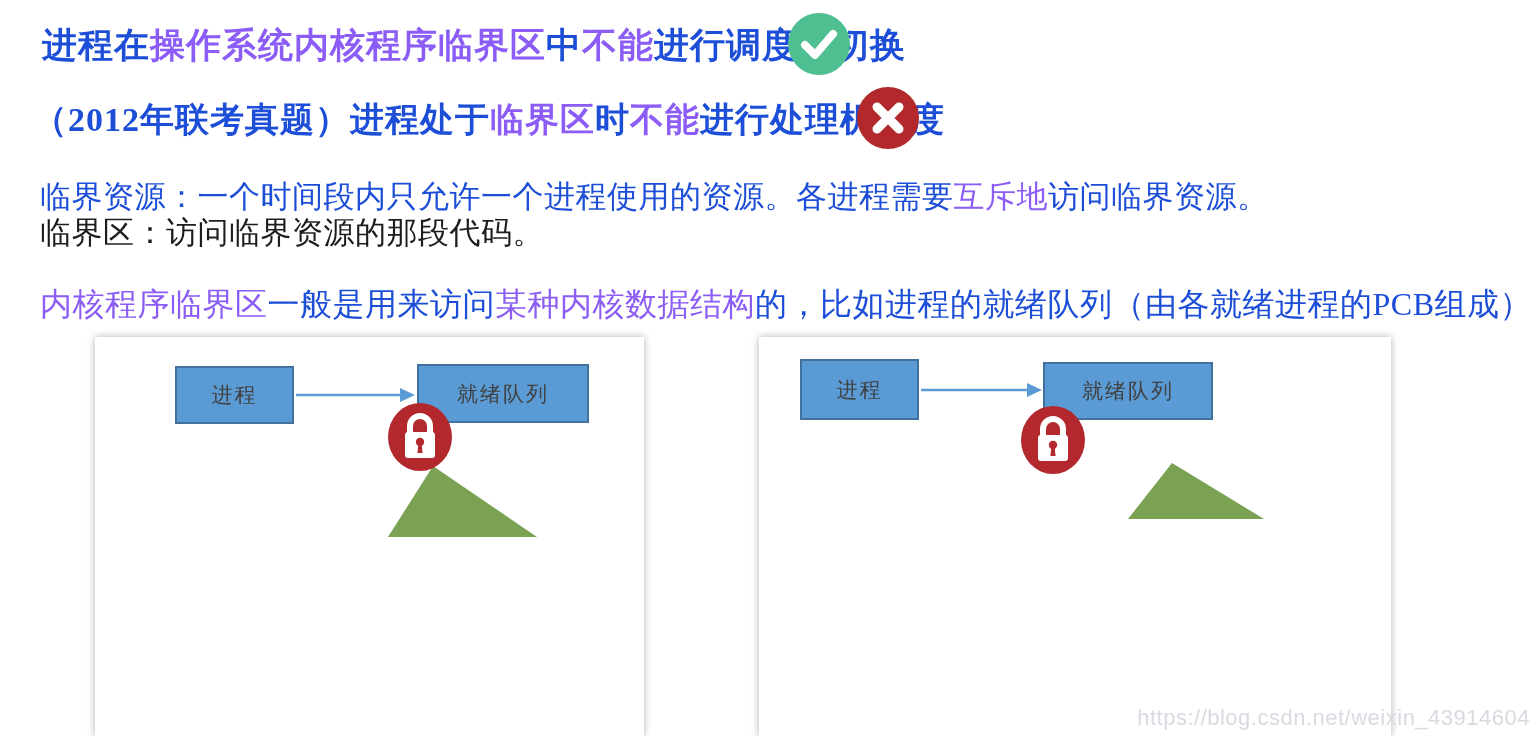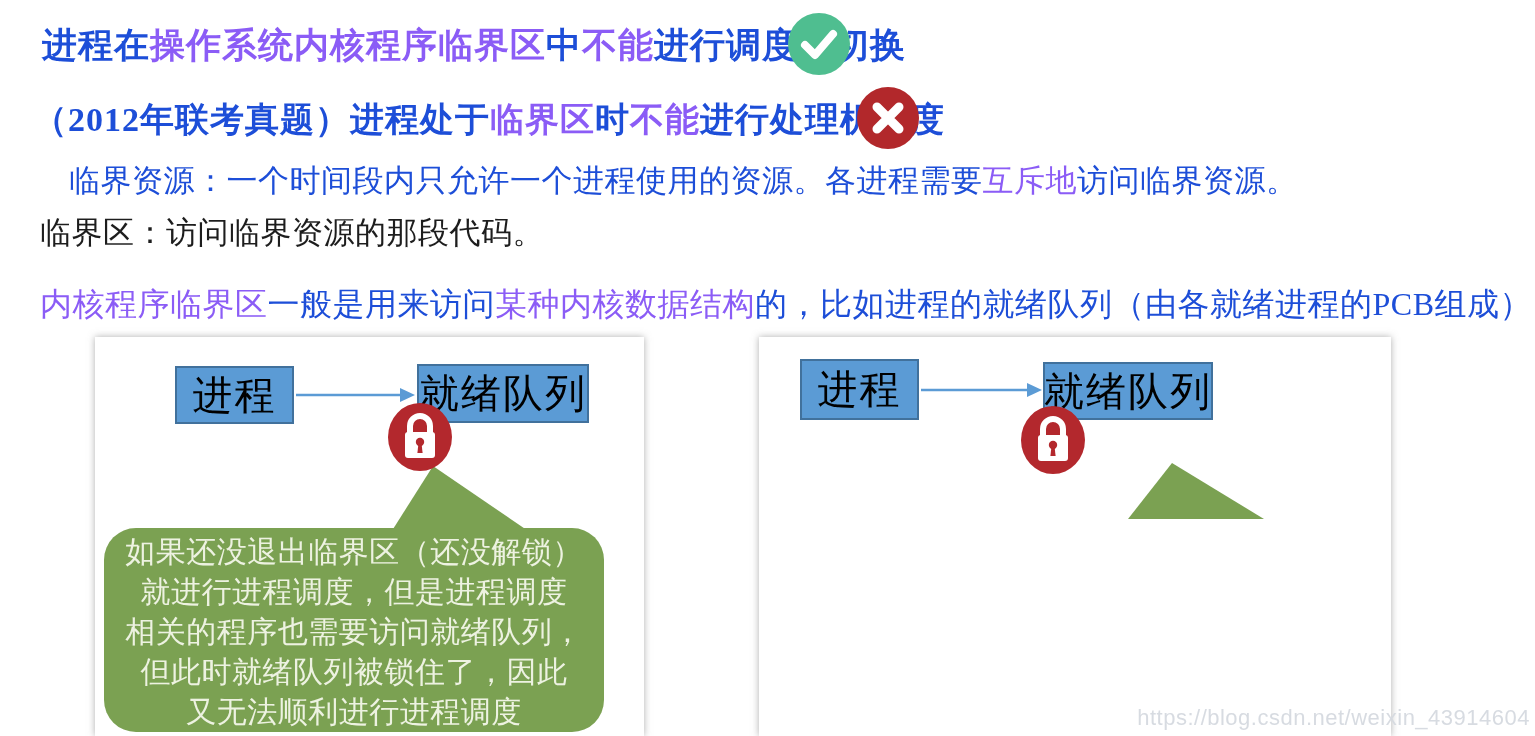--- a/index.html
+++ b/index.html
@@ -10,38 +10,38 @@
     color:#1d1d1d;
   }
   .abs{position:absolute;}
   
   .statement{white-space:nowrap;letter-spacing:1px;font-weight:600;}
   .s1{left:42px;top:22px;font-size:35px;}
   .s2{left:33px;top:97px;font-size:34px;}
   .red{color:#8b5cf6;}
   .blk{color:#1d4ed8;}
   .def{left:40px;font-size:31px;white-space:nowrap;letter-spacing:0.5px;}
-  .def1{top:160px;margin-left:29px;}
+  .def1{top:176px;}
   .def2{top:212px;}
   .kernel{left:40px;top:283px;font-size:32px;white-space:nowrap;letter-spacing:0.5px;}
   
   .verdict{width:62px;height:62px;}
   .v-check{left:788px;top:13px;}
   .v-cross{left:857px;top:87px;}
   
   .card{
     background:#ffffff;
     box-shadow:0 0 7px rgba(110,110,110,0.55);
   }
   .card-left{left:95px;top:337px;width:549px;height:399px;}
   .card-right{left:759px;top:337px;width:632px;height:399px;}
   .card svg.deco{left:0;top:0;pointer-events:none;}
   .nodebox{
     background:#5b9bd5;border:2px solid #41719c;box-sizing:border-box;
-    color:#000000;font-size:40px;letter-spacing:2px;
+    color:#404040;font-size:21px;letter-spacing:2px;
     display:flex;align-items:center;justify-content:center;white-space:nowrap;
   }
   .bubble{
     background:#7ba152;border-radius:32px;box-sizing:border-box;
     color:#edf2e1;font-size:30px;line-height:40px;text-align:center;
     white-space:pre-line;letter-spacing:0.5px;
     display:flex;align-items:center;justify-content:center;
   }
   .lock{width:66px;height:70px;}
   
@@ -85,25 +85,20 @@
     <span>进程</span>
   </div>
   <div class="abs nodebox" style="left:322px;top:27px;width:172px;height:59px;">
     <span>就绪队列</span>
   </div>
   <svg class="abs deco" width="549" height="399" viewBox="0 0 549 399">
     <line x1="201" y1="58" x2="308" y2="58" stroke="#5b9bd5" stroke-width="2.5"></line>
     <polygon points="320,58 305,51 305,65" fill="#5b9bd5"></polygon>
     <polygon points="293,200 338,129 442,200" fill="#7ba152"></polygon>
   </svg>
-  <div class="abs bubble" style="left:9px;top:191px;width:500px;height:204px;padding:8px 10px 4px;">如果还没退出临界区（还没解锁）
-就进行进程调度，但是进程调度
-相关的程序也需要访问就绪队列，
-但此时就绪队列被锁住了，因此
-又无法顺利进行进程调度</div>
   <svg class="abs lock" style="left:292px;top:65px;" viewBox="0 0 66 70">
     <ellipse cx="33" cy="35" rx="32" ry="34" fill="#b3282d"></ellipse>
     <path d="M23 32 v-8 a10 10 0 0 1 20 0 v8" fill="none" stroke="#ffffff" stroke-width="6"></path>
     <rect x="18" y="30" width="30" height="26" rx="3" fill="#ffffff"></rect>
     <circle cx="33" cy="40" r="4.2" fill="#b3282d"></circle>
     <path d="M31.4 42 h3.2 l1 9 h-5.2 z" fill="#b3282d"></path>
   </svg>
 </div>
 
 <div class="abs card card-right">

